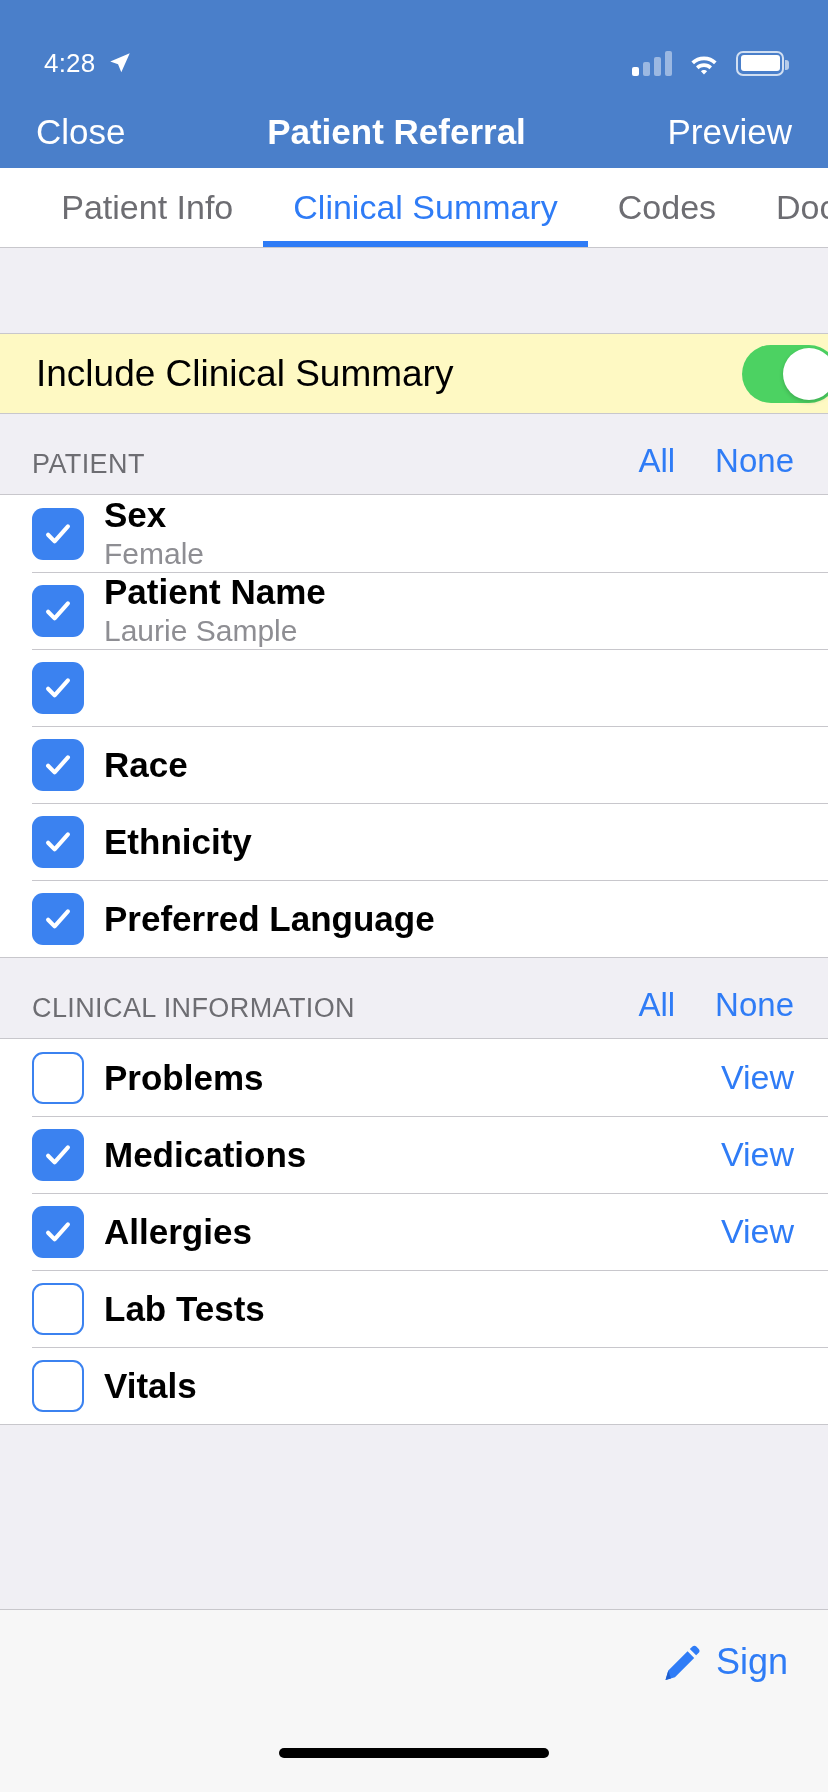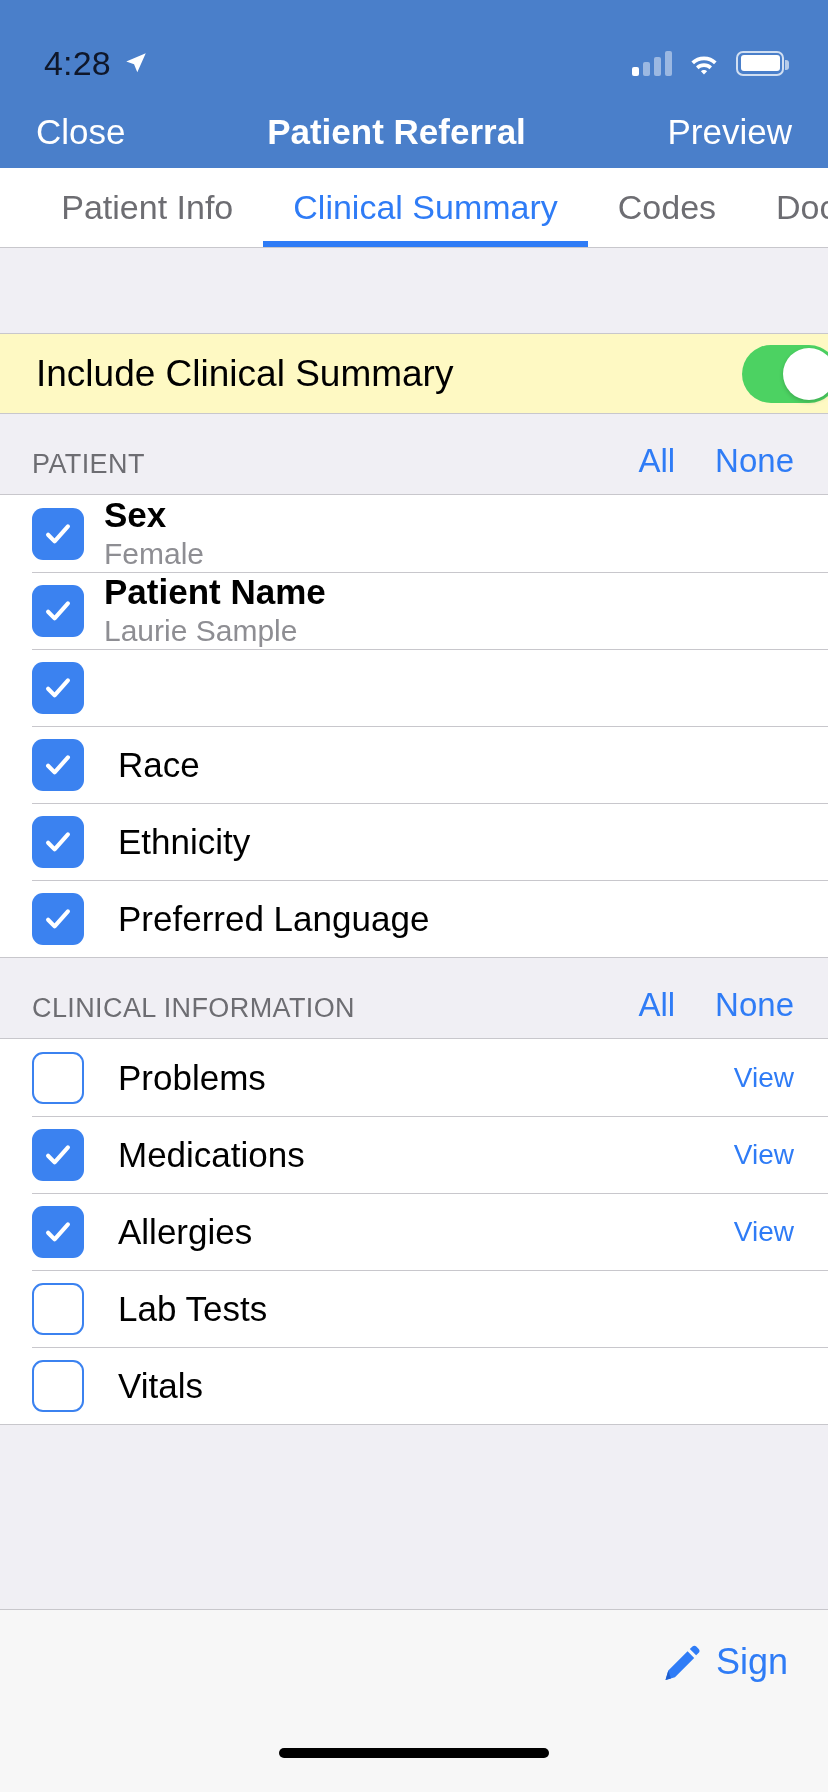--- a/index.html
+++ b/index.html
@@ -11,21 +11,21 @@
   }
   .screen { width:828px; height:1792px; position:relative; display:flex; flex-direction:column; background:#fff; }
 
   
   .statusbar {
     height:96px; background:#4a7fca; flex:0 0 auto;
     display:flex; align-items:center; justify-content:space-between;
     padding:30px 44px 0 44px;
   }
   .sb-left { display:flex; align-items:center; gap:12px; }
-  .sb-time { color:#0f172a; font-size:34px; font-weight:400; letter-spacing:0.2px; }
+  .sb-time { color:#ffffff; font-size:26px; font-weight:400; letter-spacing:0.2px; }
   .loc-arrow { width:26px; height:26px; display:block; }
   .sb-right { display:flex; align-items:center; gap:16px; }
   .bars { display:flex; align-items:flex-end; gap:4px; height:26px; }
   .bars i { display:block; width:7px; background:#ffffff; border-radius:2px; }
   .bars i.b1 { height:9px; }
   .bars i.b2 { height:14px; opacity:.45; }
   .bars i.b3 { height:19px; opacity:.45; }
   .bars i.b4 { height:25px; opacity:.45; }
   .wifi { width:32px; height:24px; }
   .batt { width:48px; height:25px; border:2.5px solid rgba(255,255,255,.75); border-radius:7px; position:relative; padding:2.5px; }
@@ -97,23 +97,23 @@
   }
   .cb {
     width:52px; height:52px; border-radius:11px; flex:0 0 auto;
     display:flex; align-items:center; justify-content:center; margin-right:20px;
   }
   .cb.on { background:#3b82f0; }
   .cb.off { background:#ffffff; border:2.5px solid #3b82f0; }
   .cb svg { width:34px; height:34px; }
   .row-texts { display:flex; flex-direction:column; justify-content:center; flex:1 1 auto; }
   .row-title { font-size:35px; color:#000; font-weight:700; line-height:1.12; }
-  .row-title.reg { font-weight:400;margin-left:14px; }
+  .row-title.reg { font-weight:700; }
   .row-sub { font-size:30px; color:#8e8e93; line-height:1.2; margin-top:2px; }
-  .row-link { font-size:28px; color:#2f7cf6; flex:0 0 auto; }
+  .row-link { font-size:34px; color:#2f7cf6; flex:0 0 auto; }
 
   
   .bottombar {
     height:105px; background:#f7f7f7; border-top:1px solid #c8c7cc;
     flex:0 0 auto; display:flex; align-items:center; justify-content:flex-end;
     padding:0 40px; gap:12px;
   }
   .pen-icon { width:42px; height:42px; }
   .sign-label { font-size:36px; color:#2f7cf6; }
 

